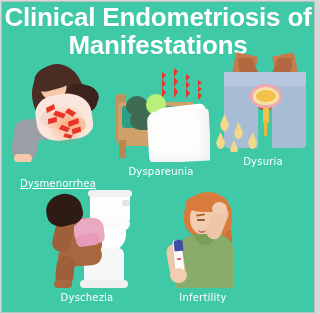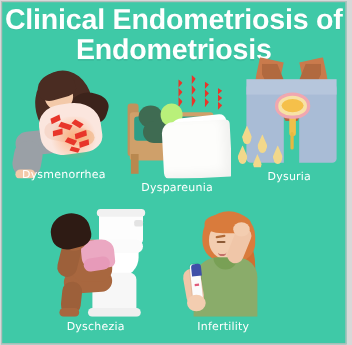--- a/index.html
+++ b/index.html
@@ -140,21 +140,21 @@
   #c5 .testcap{left:20px;top:52px;width:9px;height:11px;background:#3f4fa8;border-radius:3px 3px 0 0;transform:rotate(-6deg);}
   #c5 .testline{left:23px;top:70px;width:4px;height:2px;background:#e05a7a;transform:rotate(-6deg);}
 </style>
 </head>
 <body>
 
 <div id="poster">
 
   <div class="title">
     <span class="l1">Clinical Endometriosis of</span>
-    <span class="l2">Endometriosis</span>
+    <span class="l2">Manifestations</span>
   </div>
 
   <div class="cell" id="c1">
     <div class="art" style="width:96px;height:100px;">
       <div class="sh hairback"></div>
       <div class="sh hairtail"></div>
       <div class="sh thigh"></div>
       <div class="sh shin"></div>
       <div class="sh foot"></div>
       <div class="sh head"></div>
@@ -165,21 +165,21 @@
       <div class="sh glow"></div>
       <div class="sh p p1"></div>
         <div class="sh p p2"></div>
         <div class="sh p p3"></div>
       <div class="sh p p4"></div>
         <div class="sh p p5"></div>
         <div class="sh p p6"></div>
       <div class="sh p p7"></div>
         <div class="sh p p8"></div>
     </div>
-    <div class="caption" style="top:92px;">Dysmenorrhea</div>
+    <div class="caption" style="top:116px;text-decoration:underline;">Dysmenorrhea</div>
   </div>
 
   <div class="cell" id="c2">
     <div class="art" style="width:98px;height:100px;">
       <div class="sh z z1"></div>
         <div class="sh z z2"></div>
       <div class="sh z z3"></div>
         <div class="sh z z4"></div>
       <div class="sh headb"></div>
       <div class="sh frame"></div>

